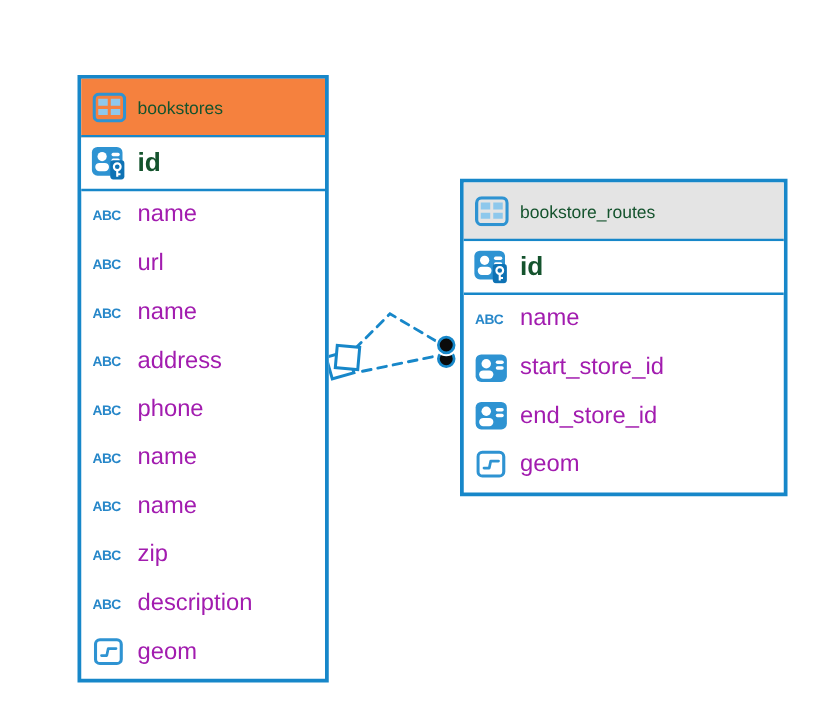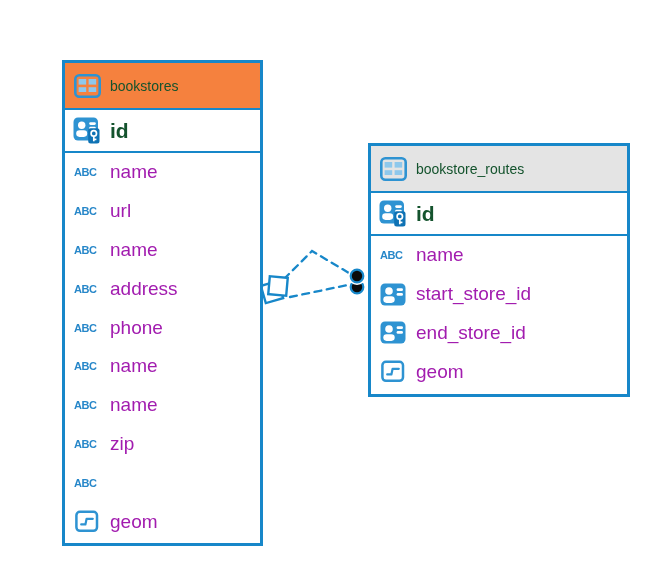--- a/index.html
+++ b/index.html
@@ -149,20 +149,21 @@
             </svg>
           </span>
           <span class="flabel">zip</span>
         </div>
         <div class="frow">
           <span class="ficon">
             <svg width="26" height="14" viewBox="0 0 26 14">
               <text x="0" y="11" font-family="Liberation Sans, DejaVu Sans, sans-serif" font-size="11" font-weight="bold" letter-spacing="-0.4" fill="#2787C9">ABC</text>
             </svg>
           </span>
+          <span class="flabel">description</span>
         </div>
         <div class="frow">
           <span class="ficon">
             <svg width="24" height="23" viewBox="0 0 24 23">
               <rect x="1.4" y="1.8" width="20.6" height="19" rx="3.5" fill="none" stroke="#2E93D2" stroke-width="2.5"></rect>
               <path d="M6.2,14.4 L10.4,14.4 L11.6,8.8 L17.8,8.8" fill="none" stroke="#2E93D2" stroke-width="2.2" stroke-linecap="round" stroke-linejoin="round"></path>
             </svg>
           </span>
           <span class="flabel">geom</span>
         </div>

